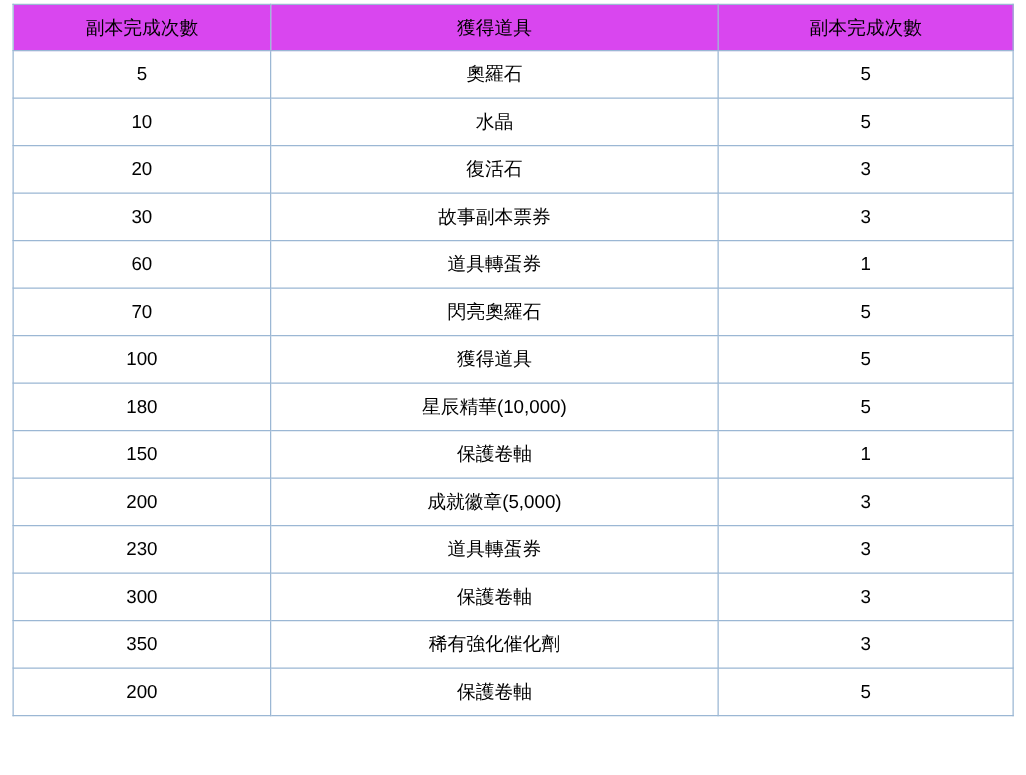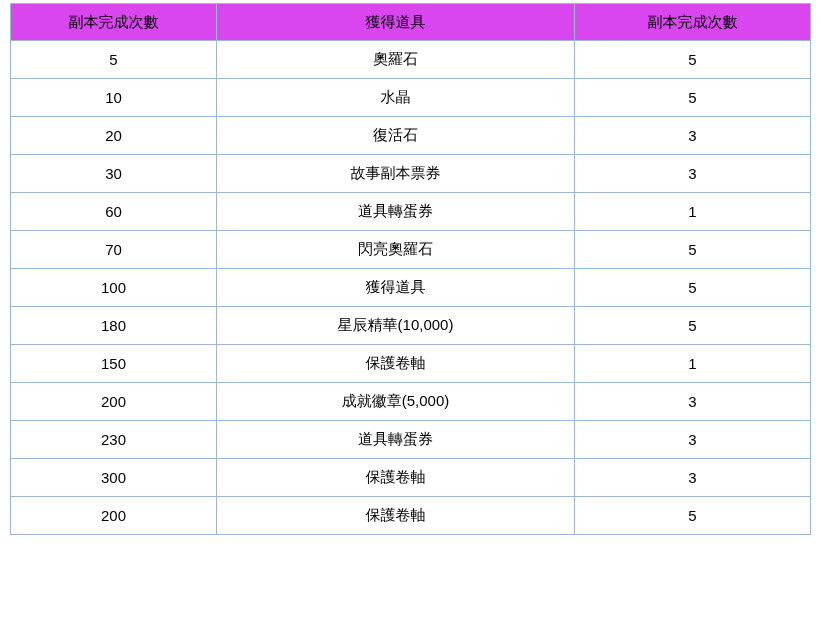--- a/index.html
+++ b/index.html
@@ -120,19 +120,24 @@
         <td>230</td>
         <td>道具轉蛋券</td>
         <td>3</td>
       </tr>
       <tr>
         <td>300</td>
         <td>保護卷軸</td>
         <td>3</td>
       </tr>
       <tr>
+        <td>350</td>
+        <td>稀有強化催化劑</td>
+        <td>3</td>
+      </tr>
+      <tr>
         <td>200</td>
         <td>保護卷軸</td>
         <td>5</td>
       </tr>
     </tbody>
   </table>
 </div>
 
 </body></html>

